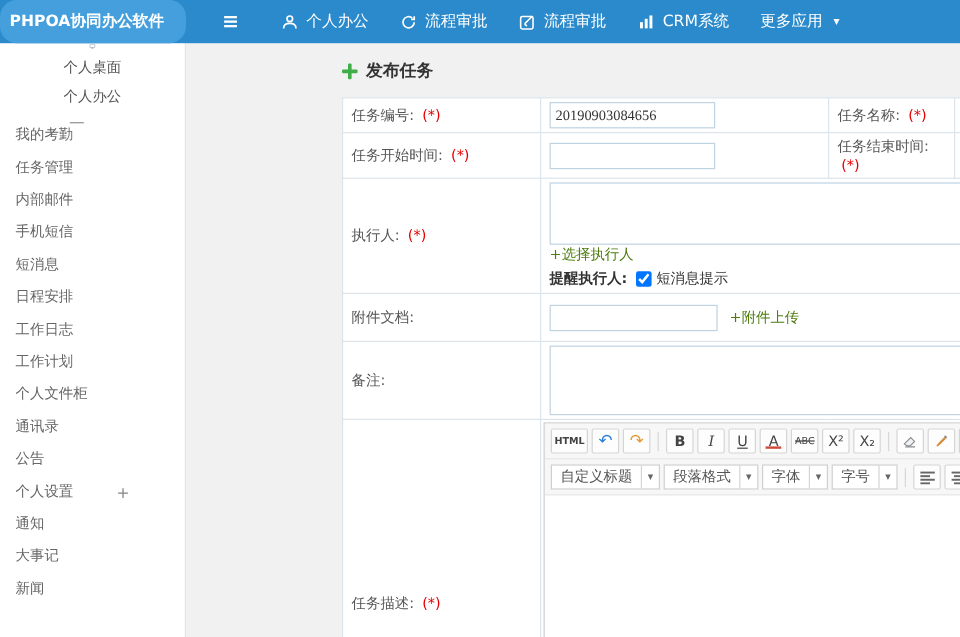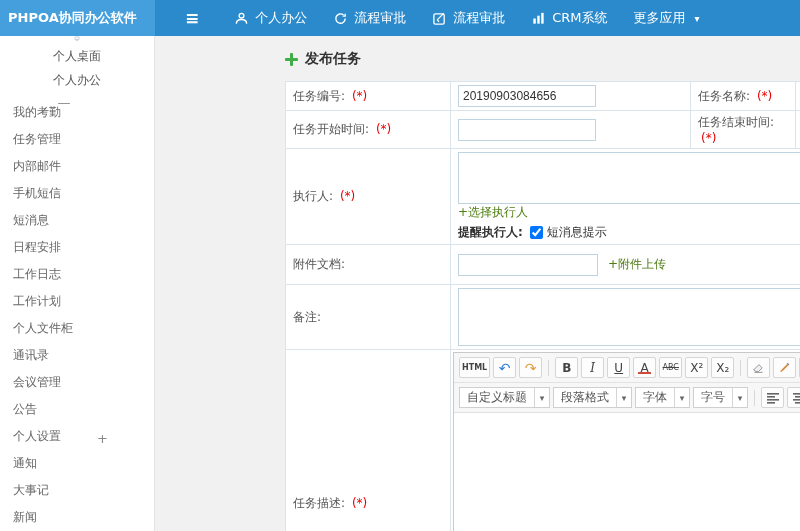--- a/index.html
+++ b/index.html
@@ -1,21 +1,21 @@
 <!DOCTYPE html>
 <html><head>
 <meta charset="utf-8">
 <style>
   *{margin:0;padding:0;box-sizing:border-box;}
   html,body{width:800px;height:531px;overflow:hidden;}
   body{font-family:"DejaVu Sans","Liberation Sans",sans-serif;background:#f1f1f1;position:relative;font-size:12px;color:#555;}
 
   
   .topbar{position:absolute;top:0;left:0;width:800px;height:36px;background:#2a8acb;display:flex;z-index:5;}
-  .logo{width:155px;background:#449fdc;color:#fff;font-size:13px;font-weight:bold;display:flex;align-items:center;padding-left:8px;white-space:nowrap;}
+  .logo{width:155px;background:#449fdc;color:#fff;font-size:13px;font-weight:bold;display:flex;align-items:center;padding-left:8px;white-space:nowrap;border-radius:14px;}
   .nav{flex:1;display:flex;align-items:center;color:#fff;}
   .hamburger{font-size:17px;font-weight:bold;margin:0 22px 0 30px;cursor:pointer;line-height:1;}
   .nav-item{display:flex;align-items:center;gap:6px;font-size:13px;padding:0 13px;height:36px;cursor:pointer;white-space:nowrap;}
   .nav-item svg{display:block;}
   .caret{font-size:10px;margin-left:3px;}
 
   
   .sidebar{position:absolute;top:36px;left:0;width:155px;bottom:0;background:#fff;border-right:1px solid #e4e4e4;overflow:hidden;}
   .side-head{display:flex;align-items:center;gap:7px;height:29px;padding:0 10px;color:#555;cursor:pointer;flex-direction:column;}
   .side-head .grow{flex:1;}
@@ -37,21 +37,21 @@
   table.form{border-collapse:collapse;table-layout:fixed;width:710px;background:#fff;}
   .form td{border:1px solid #dbe4eb;padding:3px 7px;font-size:12px;color:#555;vertical-align:middle;}
   td.lab{width:165px;}
   td.f1{width:240px;}
   td.rlab{width:105px;text-align:left;padding-right:8px;}
   td.f2{width:200px;}
   .req{color:#e60000;margin-left:3px;}
   tr.r1 td{height:28px;}
   tr.r2 td{height:38px;}
   tr.r4 td{height:40px;}
-  input.txt{height:22px;border:1px solid #bfd3e1;padding:1px 4px;font-size:12px;color:#333;font-family:Liberation Sans, sans-serif;background:#fff;}
+  input.txt{height:22px;border:1px solid #bfd3e1;padding:1px 4px;font-size:12px;color:#333;font-family:Liberation Serif, serif;background:#fff;}
   textarea.ta{width:100%;border:1px solid #bfd3e1;resize:none;font-family:inherit;font-size:12px;display:block;background:#fff;}
   a.lnk{color:#4d7c0f;text-decoration:none;font-size:12px;}
   .remind{margin-top:3px;font-weight:bold;color:#333;display:flex;align-items:center;font-size:12px;}
   .remind input{margin:0 4px 0 7px;}
   .remind .opt{font-weight:normal;color:#333;}
   .attach-line{display:flex;align-items:center;gap:10px;}
 
   
   td.edcell{padding:2px;}
   .editor{border:1px solid #c9c9c9;background:#fff;}
@@ -163,23 +163,20 @@
   <div class="side-item">
       <span class="grow">工作计划</span>
     </div>
   <div class="side-item">
       <span class="grow">个人文件柜</span>
     </div>
   <div class="side-item">
       <span class="grow">通讯录</span>
     </div>
   <div class="side-item">
-      <span class="grow">会议管理</span>
-    </div>
-  <div class="side-item">
       <span class="grow">公告</span>
     </div>
 
   <div class="side-item">
     <span class="grow">个人设置</span>
     <span class="toggle plus">+</span>
   </div>
 
   <div class="side-item">
       <span class="grow">通知</span>

